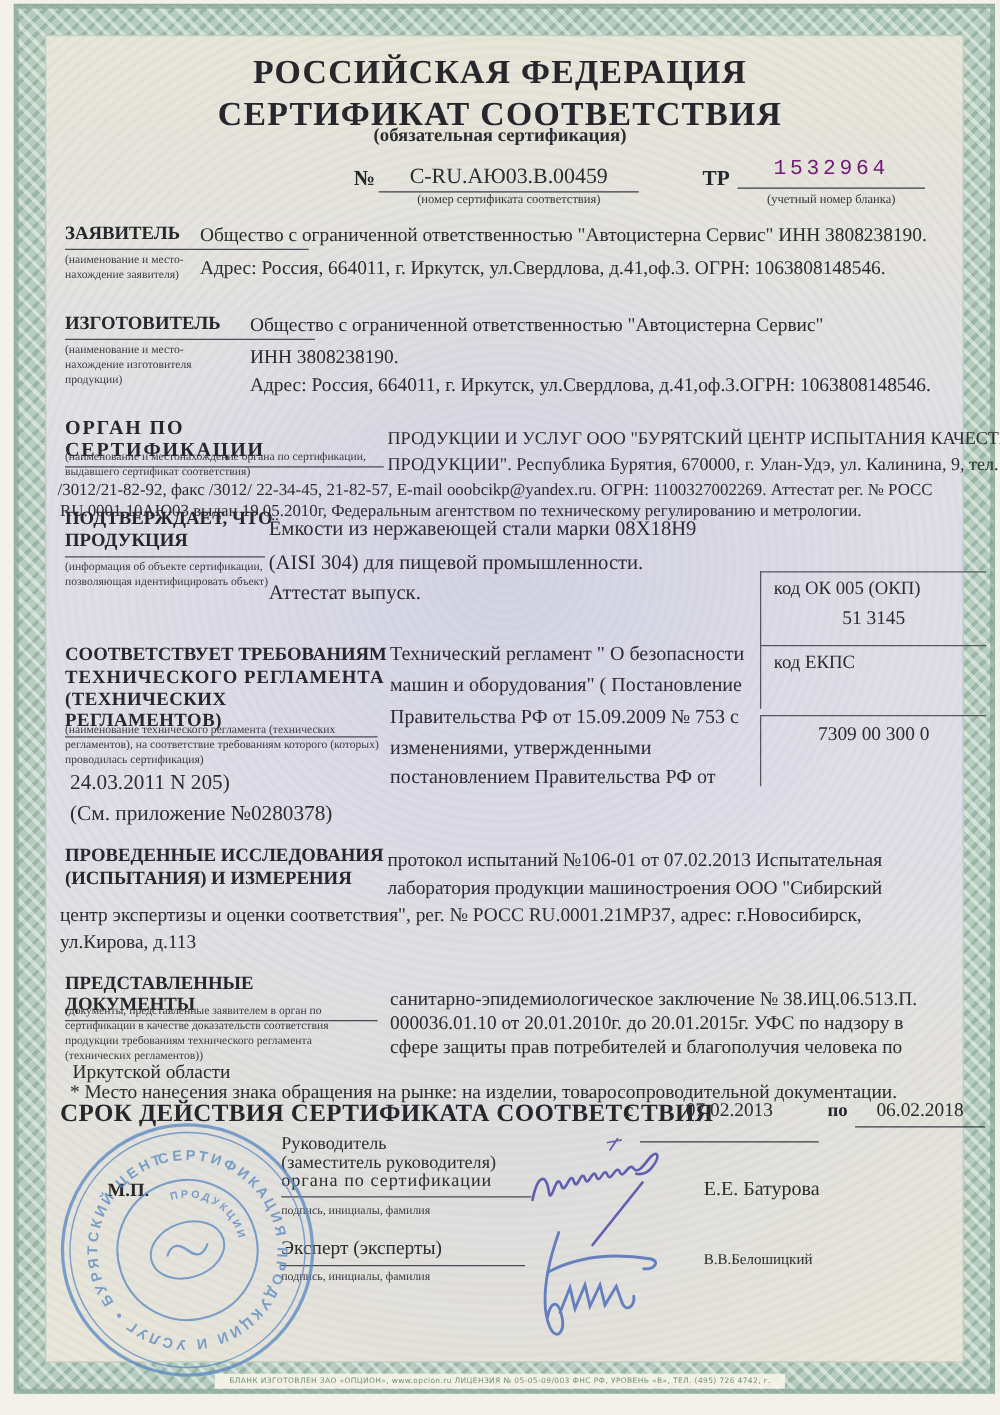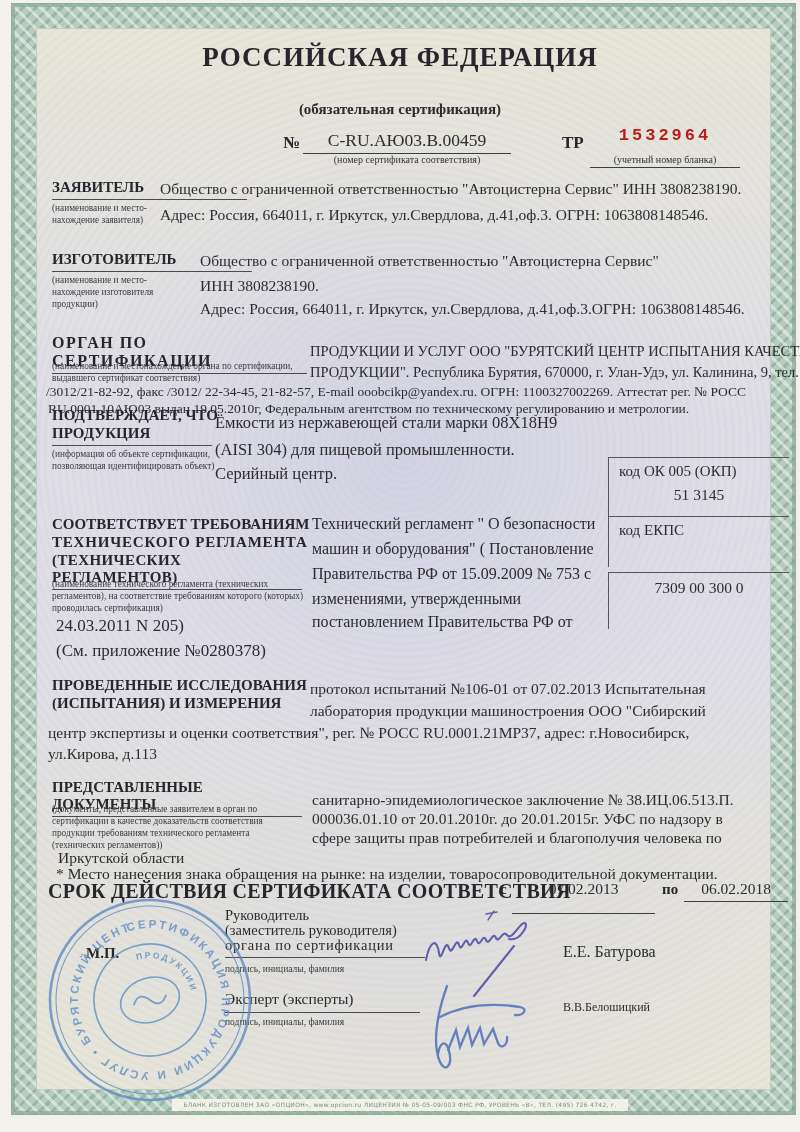--- a/index.html
+++ b/index.html
@@ -54,27 +54,28 @@
 </head>
 <body>
 
 <div class="page">
   <div class="frame"></div>
   <div class="inner-bg"></div>
 
   <div class="content">
 
     <div class="abs title" style="top:42px;">РОССИЙСКАЯ ФЕДЕРАЦИЯ</div>
+    <div class="abs title" style="top:76px;">СЕРТИФИКАТ СООТВЕТСТВИЯ</div>
     <div class="abs subtitle" style="top:101px;">(обязательная сертификация)</div>
 
     <div class="abs lbl" style="left:283px;top:133px;font-size:17px;">№</div>
     <div class="abs field" style="left:303px;top:130px;width:208px;font-size:17.5px;padding-bottom:2px;">C-RU.АЮ03.В.00459</div>
     <div class="abs caption" style="left:303px;top:154px;width:208px;">(номер сертификата соответствия)</div>
     <div class="abs lbl" style="left:562px;top:133px;font-size:17px;">ТР</div>
-    <div class="abs field" style="left:590px;top:126px;width:150px;font-family:'Liberation Mono','DejaVu Sans Mono',monospace;font-weight:bold;font-size:17px;letter-spacing:3px;color:#b91c1c;padding-bottom:22px;">1532964</div>
+    <div class="abs field" style="left:590px;top:126px;width:150px;font-family:'Liberation Mono','DejaVu Sans Mono',monospace;font-weight:normal;font-size:17px;letter-spacing:3px;color:#701a75;padding-bottom:5px;">1532964</div>
     <div class="abs caption" style="left:590px;top:154px;width:150px;">(учетный номер бланка)</div>
 
     <div class="abs" style="left:52px;top:178px;width:200px;">
       <span class="lbl lbl-u" style="width:195px;">ЗАЯВИТЕЛЬ</span>
     </div>
     <div class="abs sub" style="left:52px;top:202px;width:108px;">(наименование и место-нахождение заявителя)</div>
     <div class="abs body-txt" style="left:160px;top:180px;">Общество с ограниченной ответственностью "Автоцистерна Сервис" ИНН 3808238190.</div>
     <div class="abs body-txt" style="left:160px;top:206px;">Адрес: Россия, 664011, г. Иркутск, ул.Свердлова, д.41,оф.3.  ОГРН: 1063808148546.</div>
 
     <div class="abs" style="left:52px;top:250px;">
@@ -94,21 +95,21 @@
     <div class="abs body-txt" style="left:46px;top:384px;font-size:13.5px;">/3012/21-82-92, факс /3012/ 22-34-45, 21-82-57, E-mail ooobcikp@yandex.ru. ОГРН: 1100327002269. Аттестат рег. № РОСС</div>
     <div class="abs body-txt" style="left:48px;top:401px;font-size:13.5px;">RU.0001.10АЮ03 выдан 19.05.2010г, Федеральным агентством по техническому регулированию и метрологии.</div>
 
     <div class="abs lbl" style="left:52px;top:407px;">ПОДТВЕРЖДАЕТ, ЧТО</div>
     <div class="abs" style="left:52px;top:424px;">
       <span class="lbl lbl-u" style="width:160px;">ПРОДУКЦИЯ</span>
     </div>
     <div class="abs sub" style="left:52px;top:448px;width:170px;">(информация об объекте сертификации, позволяющая идентифицировать объект)</div>
     <div class="abs body-txt" style="left:215px;top:413px;font-size:16.5px;">Ёмкости из нержавеющей стали марки 08Х18Н9</div>
     <div class="abs body-txt" style="left:215px;top:440px;font-size:16.5px;">(AISI 304) для пищевой промышленности.</div>
-    <div class="abs body-txt" style="left:215px;top:464px;font-size:16.5px;">Серийный центр.</div>
+    <div class="abs body-txt" style="left:215px;top:464px;font-size:16.5px;">Аттестат выпуск.</div>
 
     <div class="abs code-box" style="left:608px;top:457px;width:180px;height:58px;">
       <div class="code-lbl">код ОК 005 (ОКП)</div>
       <div class="code-val">51 3145</div>
     </div>
     <div class="abs code-box" style="left:608px;top:516px;width:180px;height:50px;">
       <div class="code-lbl">код ЕКПС</div>
     </div>
     <div class="abs code-box" style="left:608px;top:572px;width:180px;height:56px;">
       <div class="code-val">7309 00 300 0</div>

